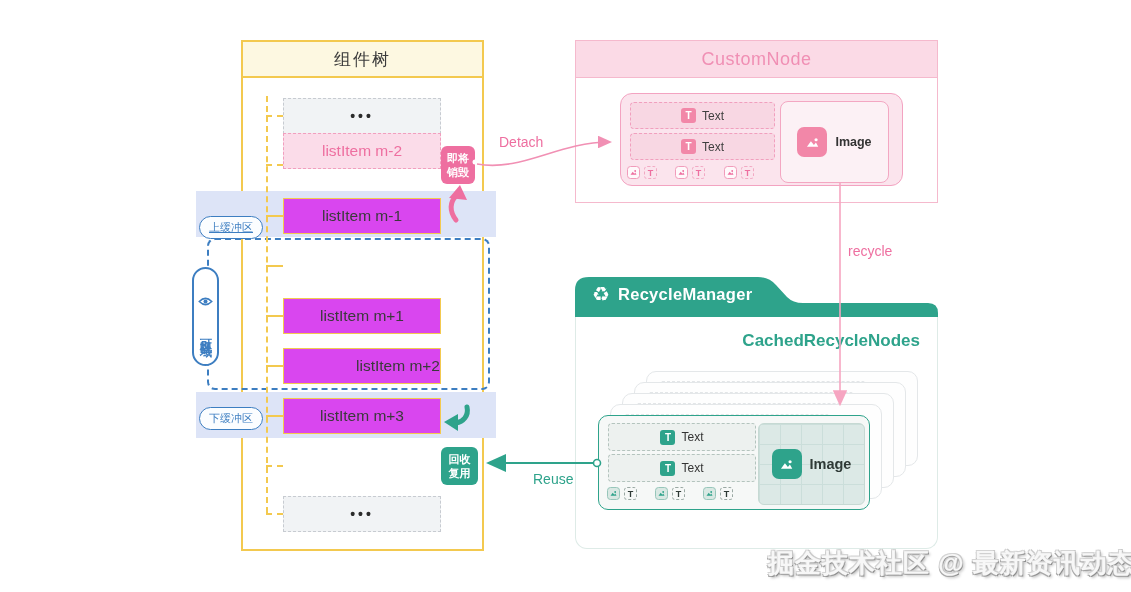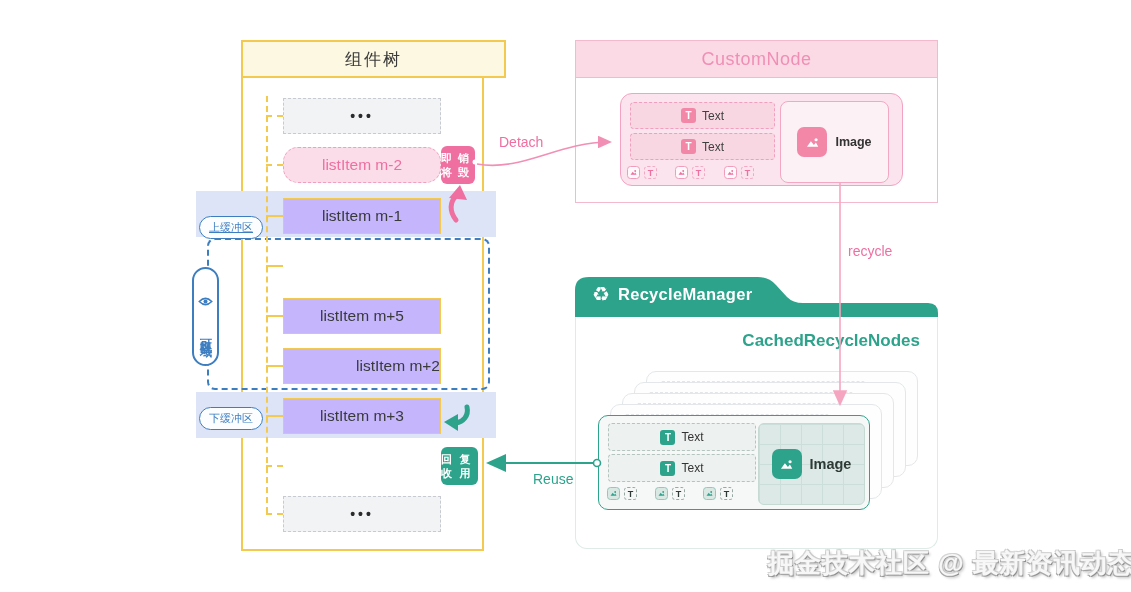--- a/index.html
+++ b/index.html
@@ -3,34 +3,34 @@
 <meta charset="utf-8">
 <style>
   html,body{margin:0;padding:0;background:#fff;}
   .stage{position:relative;width:1131px;height:592px;background:#fff;overflow:hidden;
          font-family:"Liberation Sans","DejaVu Sans",sans-serif;}
   .abs{position:absolute;box-sizing:border-box;}
   .flexc{display:flex;align-items:center;justify-content:center;}
 
   
   .tree-panel{left:241px;top:40px;width:243px;height:511px;border:2px solid #F3C94F;background:#fff;z-index:2;}
-  .tree-header{left:241px;top:40px;width:265px;height:38px;background:#FDF8E1;border:2px solid #F3C94F;
+  .tree-header{left:241px;top:40px;width:243px;height:38px;background:#FDF8E1;border:2px solid #F3C94F;
                font-size:17px;color:#3B3B3B;letter-spacing:2px;z-index:3;}
   .band{left:196px;width:300px;height:46px;background:#DDE4F7;z-index:4;}
   .visible-outline{left:207px;top:238px;width:283px;height:152px;border:2px dashed #3D7EC1;border-radius:8px;z-index:5;}
   .trunk{left:266px;top:96px;width:0;height:417px;border-left:2px dashed #F3C94F;z-index:6;}
   .branch{left:266px;width:17px;height:0;border-top:2px dashed #F3C94F;z-index:6;}
   .branch.solid{border-top-style:solid;}
   .tree-item{left:283px;width:158px;height:36px;font-size:15.5px;z-index:7;}
   .it-ellipsis{background:#F1F3F5;border:1.5px dashed #C7CBD1;color:#2B2B2B;font-weight:bold;letter-spacing:3px;font-size:14px;}
-  .it-yellow{background:#c4b5fd;border:1.5px solid #F3C94F;color:#3A3A3A;}
+  .it-yellow{background:#d946ef;border:1.5px solid #F3C94F;color:#3A3A3A;}
   .it-pink{background:#FBDCE9;border:1.5px dashed #F19FBE;color:#EE6FA0;}
   .it-green{background:#EAF6F1;border:1.5px dashed #2EA38B;color:#2EA38B;}
   .badge{width:34px;height:38px;border-radius:6px;color:#fff;font-size:11px;font-weight:bold;line-height:1.3;
-         display:flex;align-items:center;justify-content:center;z-index:8;}
+         display:flex;flex-direction:column;align-items:center;justify-content:center;z-index:8;}
   .badge-pink{left:441px;top:146px;background:#EE6FA0;}
   .badge-green{left:441px;top:447px;width:37px;background:#2EA38B;}
   .pill{width:64px;height:23px;border:1.5px solid #3D7EC1;border-radius:12px;background:#FBFDFF;
         color:#3D7EC1;font-size:11px;white-space:nowrap;z-index:8;}
   .vpill{left:192px;top:267px;width:27px;height:99px;border:2px solid #3D7EC1;border-radius:14px;background:#fff;
          display:flex;flex-direction:column;align-items:center;justify-content:space-evenly;padding:4px 0;z-index:8;}
   .vlabel{writing-mode:vertical-rl;text-orientation:upright;color:#3D7EC1;font-size:12px;font-weight:bold;letter-spacing:2px;}
 
   
   .cn-panel{left:575px;top:40px;width:363px;height:163px;border:1.5px solid #F5B9CD;background:#fff;z-index:2;}
@@ -100,28 +100,28 @@
   <div class="abs branch solid" style="top:265px;"></div>
   <div class="abs branch solid" style="top:315px;"></div>
   <div class="abs branch solid" style="top:365px;"></div>
   <div class="abs branch solid" style="top:415px;"></div>
   <div class="abs branch" style="top:465px;"></div>
   <div class="abs branch" style="top:513px;"></div>
 
   <div class="abs tree-item it-ellipsis flexc" style="top:98px;">
       <span>•••</span>
     </div>
-  <div class="abs tree-item it-pink flexc" style="top:147px;border-radius:15px;">
+  <div class="abs tree-item it-pink flexc" style="top:133px;">
       <span>listItem m-2</span>
     </div>
   <div class="abs tree-item it-yellow flexc" style="top:198px;">
       <span>listItem m-1</span>
     </div>
   <div class="abs tree-item it-yellow flexc" style="top:298px;">
-      <span>listItem m+5</span>
+      <span>listItem m+1</span>
     </div>
   <div class="abs tree-item it-yellow flexc" style="top:348px;justify-content:flex-end;">
       <span>listItem m+2</span>
     </div>
   <div class="abs tree-item it-yellow flexc" style="top:398px;">
       <span>listItem m+3</span>
     </div>
   <div class="abs tree-item it-ellipsis flexc" style="top:496px;">
       <span>•••</span>
     </div>

